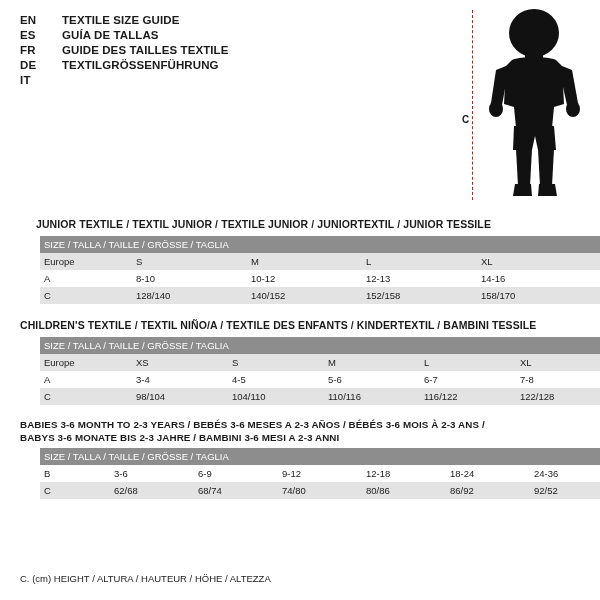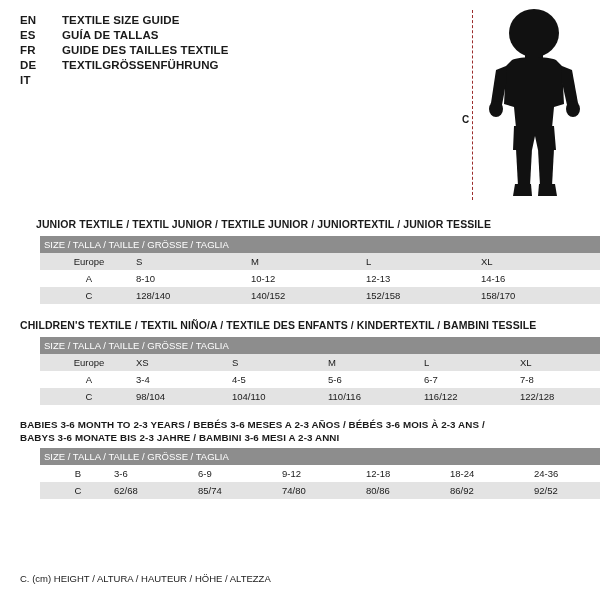--- a/index.html
+++ b/index.html
@@ -118,21 +118,20 @@
     padding: 3px 0 3px 4px;
   }
   table.size-table tr.band td {
     background: #e3e3e3;
   }
   table.size-table tr.plain td {
     background: #ffffff;
   }
   .rowlabel {
     padding-left: 4px !important;
-    text-align: center;
   }
 
   
   .legend {
     position: absolute;
     left: 20px;
     bottom: 14px;
     font-size: 9.5px;
     line-height: 14px;
     color: #1a1a1a;
@@ -272,21 +271,21 @@
       <td style="width:82px;">3-6</td>
       <td style="width:82px;">6-9</td>
       <td style="width:82px;">9-12</td>
       <td style="width:82px;">12-18</td>
       <td style="width:82px;">18-24</td>
       <td>24-36</td>
     </tr>
     <tr class="band">
       <td class="rowlabel">C</td>
       <td>62/68</td>
-      <td>85/74</td>
+      <td>68/74</td>
       <td>74/80</td>
       <td>80/86</td>
       <td>86/92</td>
       <td>92/52</td>
     </tr>
   </tbody>
     </table>
 
   <div class="legend">
     <div>C. (cm) HEIGHT / ALTURA / HAUTEUR / HÖHE / ALTEZZA</div>

